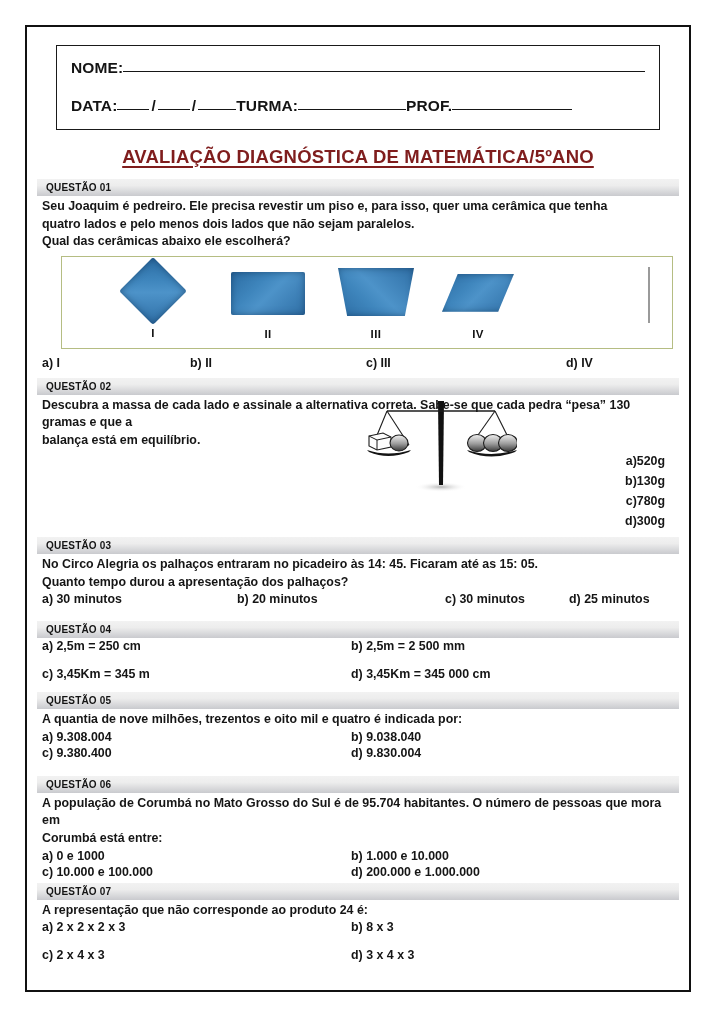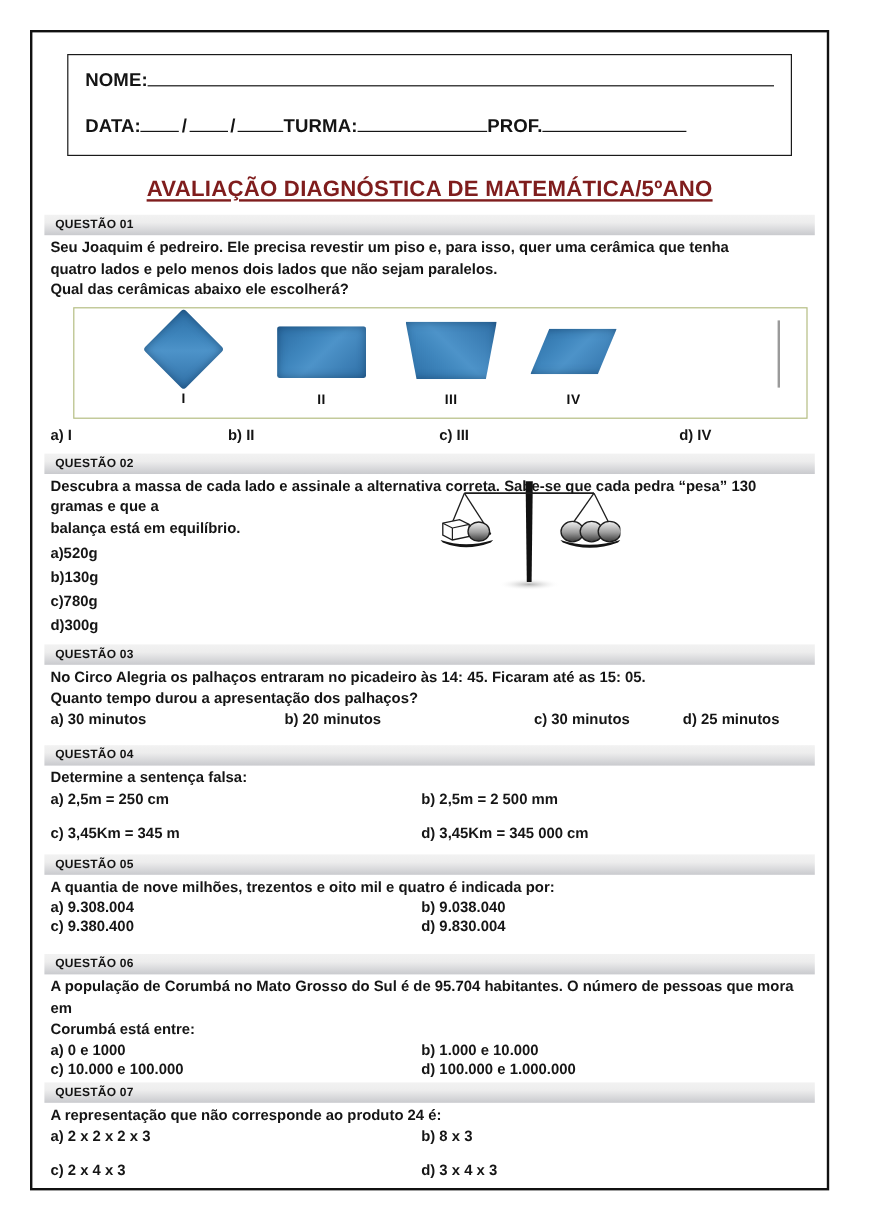--- a/index.html
+++ b/index.html
@@ -135,20 +135,21 @@
   .opts-grid .line + .line { margin-top: 2px; }
   .opts-grid.spaced .line + .line { margin-top: 14px; }
 
   
   .opts-q2 {
     padding: 1px 10px 0 11px;
     font-size: 12.4px;
     font-weight: 600;
     color: #151515;
     line-height: 1.62;
+    text-align: right;
   }
 
   
   .shapes-panel {
     position: relative;
     margin: 5px 12px 0 30px;
     border: 1.4px solid #b5bd83;
     height: 93px;
     background: #ffffff;
   }
@@ -339,23 +340,20 @@
         <p>Quanto tempo durou a apresentação dos palhaços?</p>
       </div>
       <div class="opts-row opts-q3">
         <span class="opt">a) 30 minutos</span>
         <span class="opt">b) 20 minutos</span>
         <span class="opt">c) 30 minutos</span>
         <span class="opt">d) 25 minutos</span>
       </div>
 
       <div class="q-header" style="margin-top:15px;">QUESTÃO 04</div>
-      <div class="q-body">
-        <p> Determine a sentença falsa:</p>
-      </div>
       <div class="opts-grid spaced">
         <div class="line">
           <span class="cell-a">a) 2,5m = 250 cm</span>
           <span>b) 2,5m = 2 500 mm</span>
         </div>
         <div class="line">
           <span class="cell-a">c) 3,45Km = 345 m</span>
           <span>d) 3,45Km = 345 000 cm</span>
         </div>
       </div>
@@ -380,21 +378,21 @@
         <p> A população de Corumbá no Mato Grosso do Sul é de 95.704 habitantes. O número de pessoas que mora em</p>
         <p>Corumbá está entre:</p>
       </div>
       <div class="opts-grid">
         <div class="line">
           <span class="cell-a">a) 0 e 1000</span>
           <span>b) 1.000 e 10.000</span>
         </div>
         <div class="line">
           <span class="cell-a">c) 10.000 e 100.000</span>
-          <span>d) 100.000 e 1.000.000</span>
+          <span>d) 200.000 e 1.000.000</span>
         </div>
       </div>
 
       <div class="q-header" style="margin-top:4px;">QUESTÃO 07</div>
       <div class="q-body">
         <p>A representação que não corresponde ao produto 24 é:</p>
       </div>
       <div class="opts-grid spaced">
         <div class="line">
           <span class="cell-a">a) 2 x 2 x 2 x 3</span>

